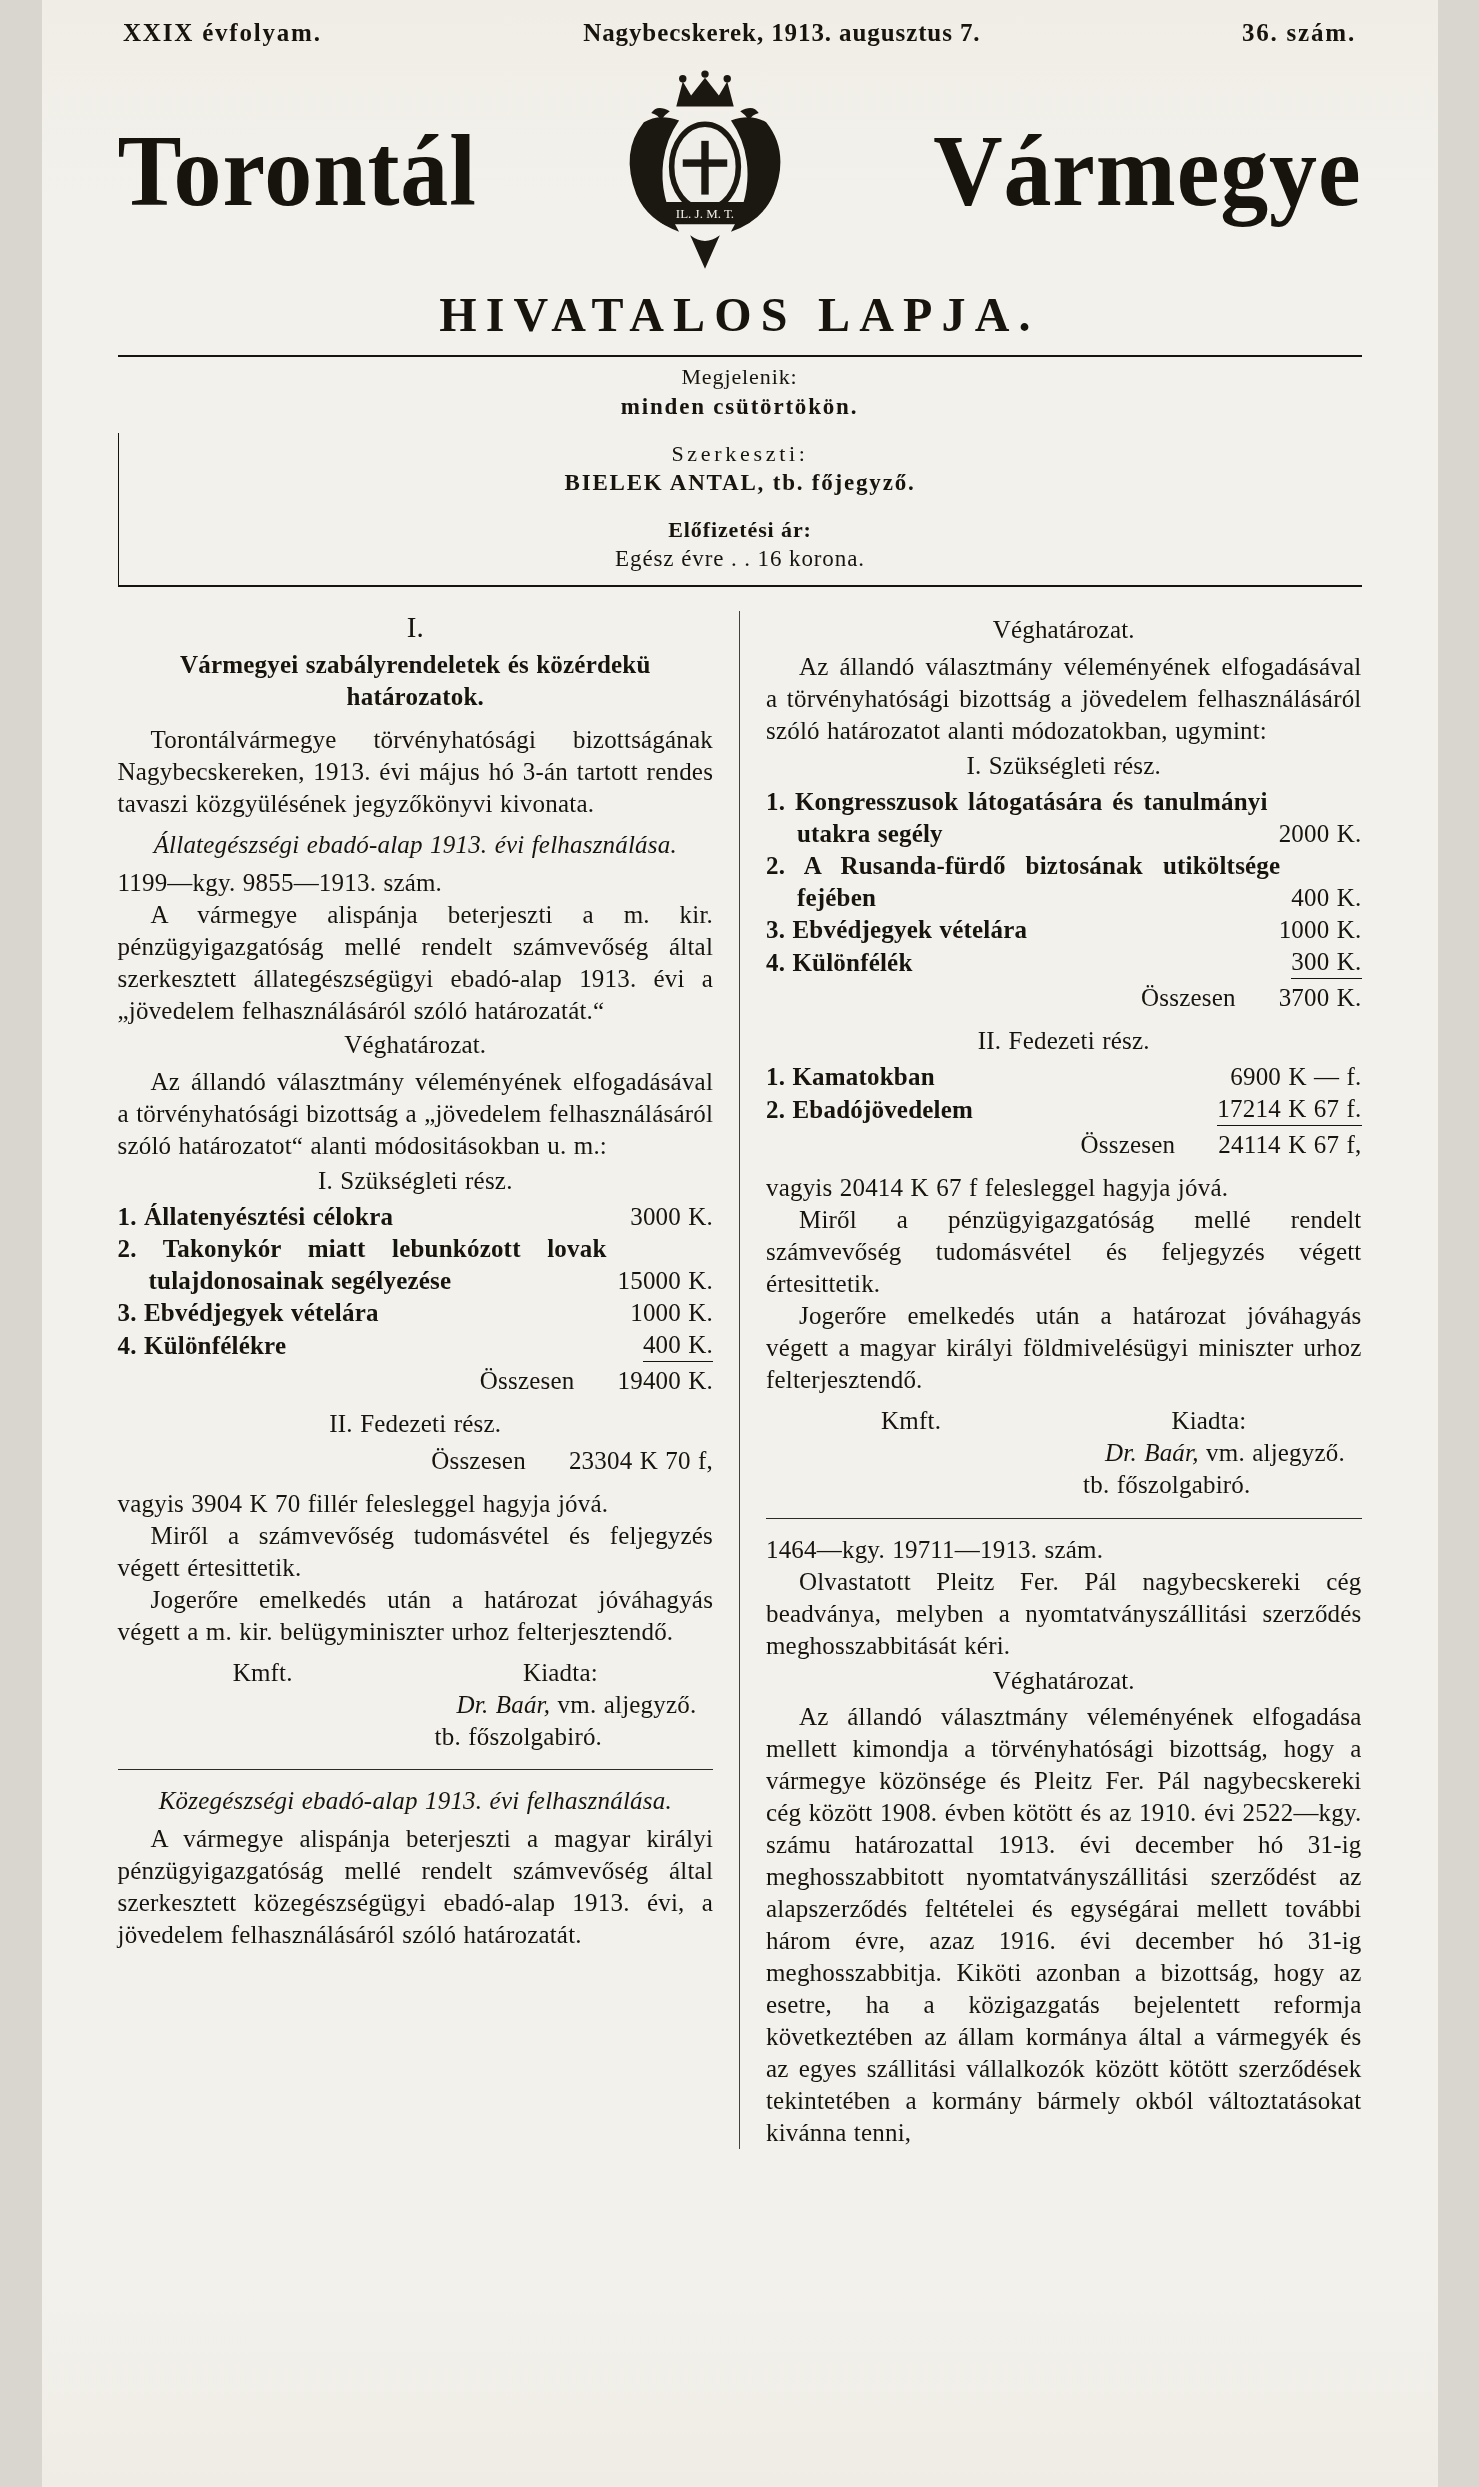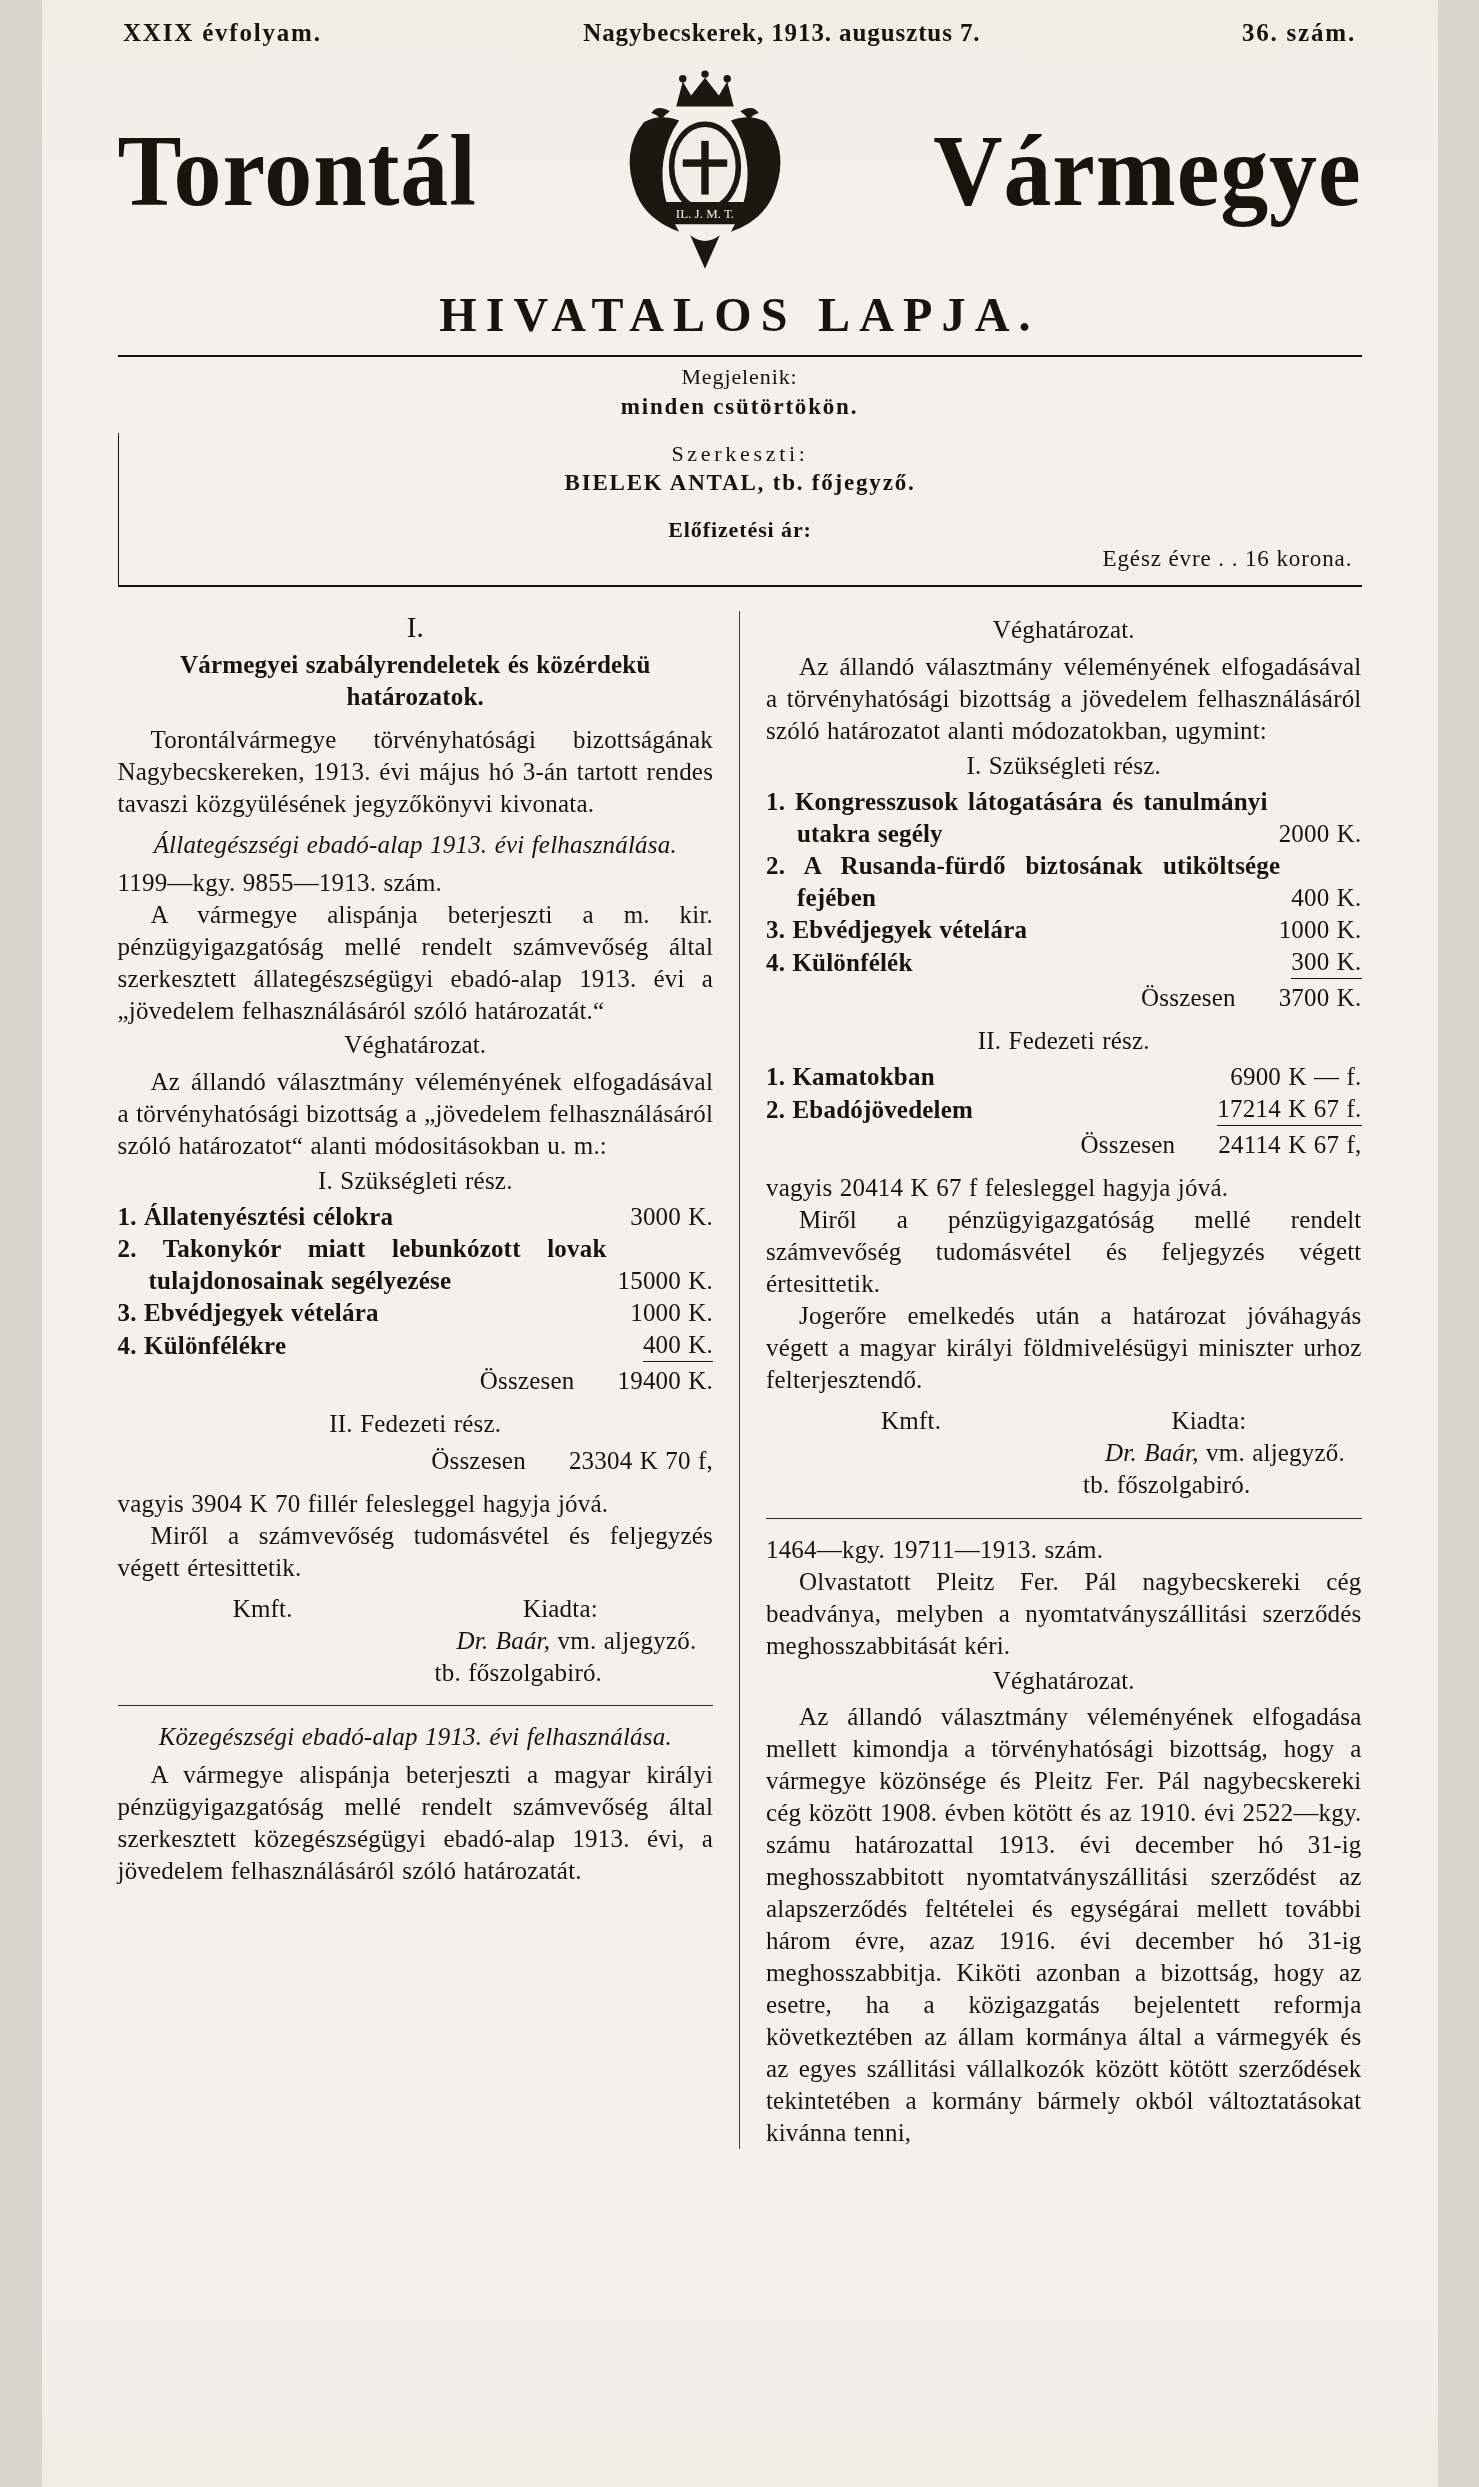--- a/index.html
+++ b/index.html
@@ -26,21 +26,21 @@
   .subtitle { text-align:center; font-weight:bold; font-size:48px; letter-spacing:9.2px;
     margin:5.5px 0 13px 0; }
   
   .infobar { display:flex; border-top:2.8px solid #17130d; border-bottom:2.8px solid #17130d;flex-direction:column; }
   .info-cell { flex:1; text-align:center; padding:7.4px 9.2px 13px 9.2px; }
   .info-cell + .info-cell { border-left:0.9px solid #17130d; }
   .info-label { font-size:22px; letter-spacing:0.9px; margin-bottom:3.7px; }
   .info-label.sp { letter-spacing:3.7px; }
   .info-label.b { font-weight:bold;text-align:center; }
   .info-value { font-size:23px; font-weight:bold; letter-spacing:1.8px; }
-  .info-value.n { font-weight:normal; letter-spacing:0.9px;text-align:right; }
+  .info-value.n { font-weight:normal; letter-spacing:0.9px; }
   
   .body-cols { display:flex; margin-top:24px; align-items:stretch; }
   .col { flex:1; font-size:25px; line-height:32px; text-align:justify;
     letter-spacing:0.2px; word-spacing:0.9px; }
   .col-divider { width:0.9px; background:#46413a; margin:0 26px; }
   
   .blk-center { text-align:center; margin:2.8px 0 4.6px 0; }
   .blk-center.roman { font-size:29px; margin:0 0 5.5px 0; }
   .blk-center.bold { font-weight:bold; margin-bottom:11px; }
   .blk-center.italic { font-style:italic; margin:9.2px 0 5.5px 0; }
@@ -152,20 +152,21 @@
           <span class="t-label">Összesen</span>
           <span class="t-amount">19400 K.</span>
         </div>
         <p class="blk-center">II. Fedezeti rész.</p>
         <div class="blk-total">
           <span class="t-label">Összesen</span>
           <span class="t-amount">23304 K 70 f,</span>
         </div>
         <p class="blk-para noindent">vagyis 3904 K 70 fillér felesleggel hagyja jóvá.</p>
         <p class="blk-para">Miről a számvevőség tudomásvétel és feljegyzés végett értesittetik.</p>
+        <p class="blk-para">Jogerőre emelkedés után a határozat jóváhagyás végett a m. kir. belügyminiszter urhoz felterjesztendő.</p>
         <div class="blk-sigrow">
           <span class="sr-left">Kmft.</span>
           <span class="sr-right">Kiadta:</span>
         </div>
         <div class="blk-sig sig1"><i class="sig-em">Dr. Baár,</i><span class="sig-rest"> vm. aljegyző.</span></div>
         <div class="blk-sig sig2"><span class="sig-rest">tb. főszolgabiró.</span></div>
         <div class="blk-divider"></div>
         <p class="blk-center italic">Közegészségi ebadó-alap 1913. évi felhasználása.</p>
         <p class="blk-para">A vármegye alispánja beterjeszti a magyar királyi pénzügyigazgatóság mellé rendelt számvevőség által szerkesztett közegészségügyi ebadó-alap 1913. évi, a jövedelem felhasználásáról szóló határozatát.</p>
       </div>

